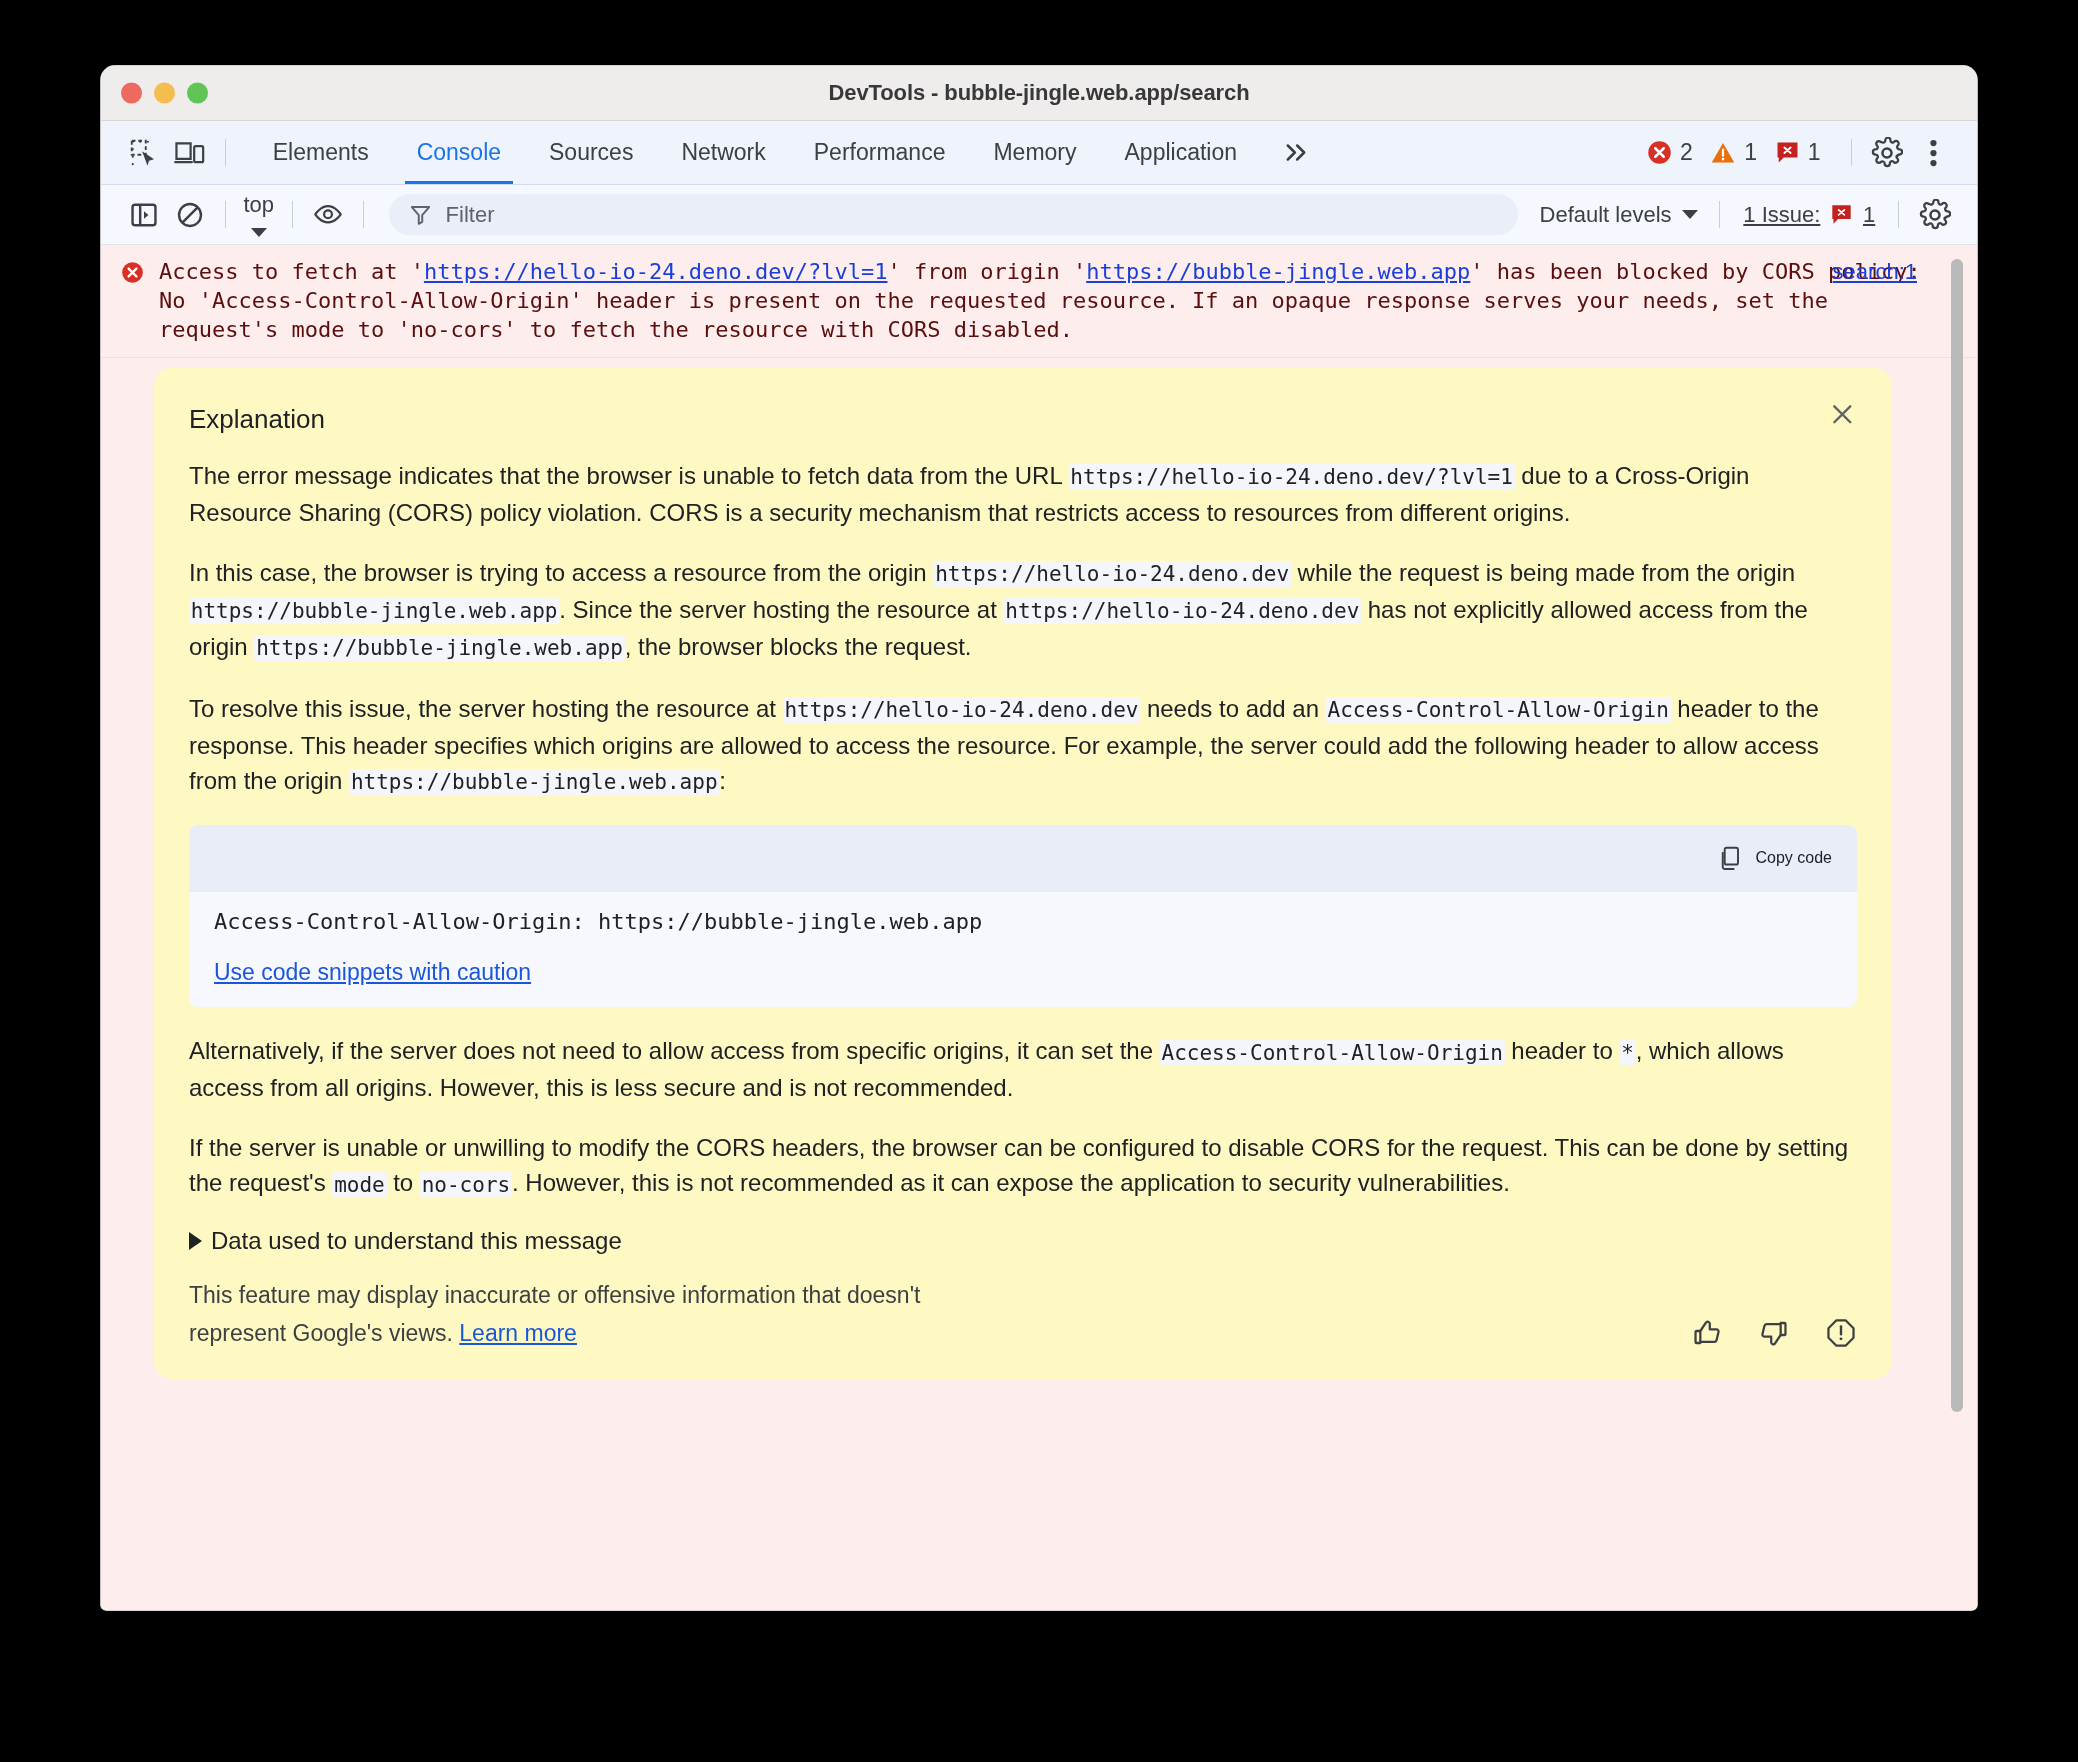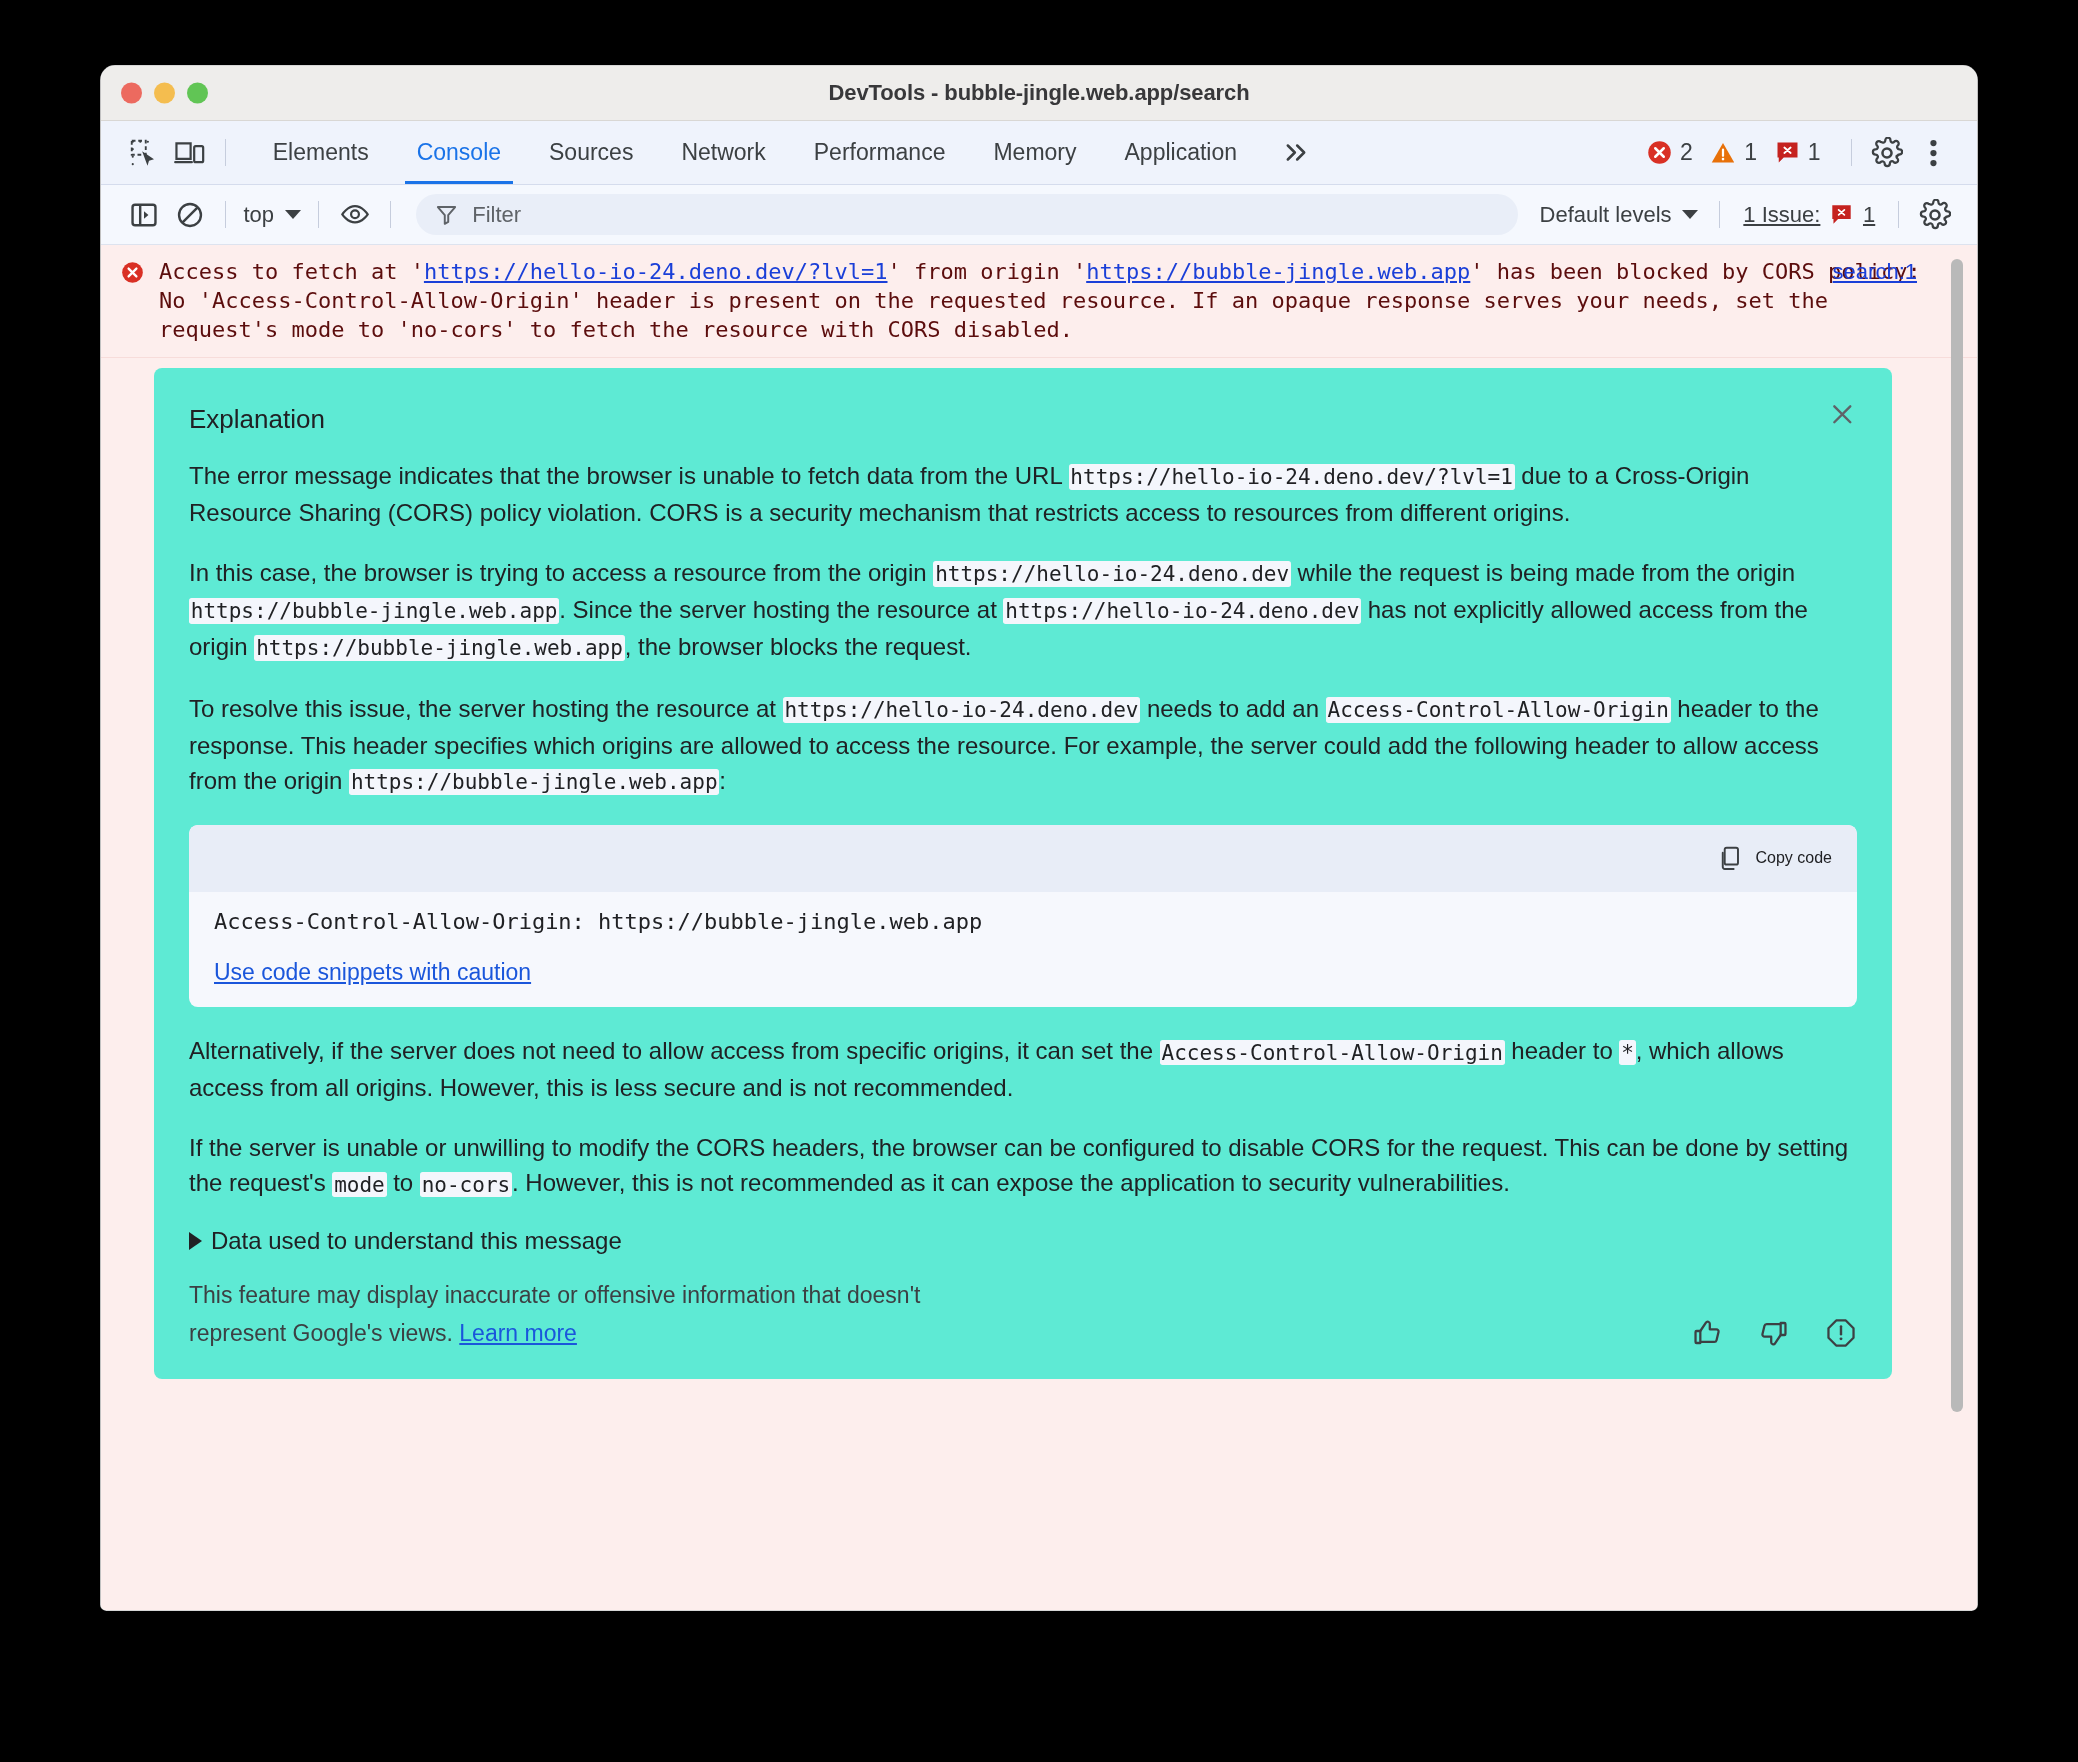--- a/index.html
+++ b/index.html
@@ -89,21 +89,21 @@
   #consolebar {
     height: 60px;
     background: #f5f8fe;
     display: flex; align-items: center;
     padding: 0 19.5px 0 19.5px;
     border-bottom: 0.9px solid #dde3ef;
   }
   .ctx-select {
     display: flex; align-items: center; gap: 10.6px;
     font-size: 22px; color: #3c4043;
-    padding: 0 5.3px; cursor: pointer;
+    padding: 0 5.3px; cursor: pointer; flex-direction: column;
   }
   .caret {
     width: 0; height: 0;
     border-left: 8px solid transparent;
     border-right: 8px solid transparent;
     border-top: 9.8px solid #3c4043;
   }
   #filterbox {
     flex: 1;
     height: 41px;
@@ -151,22 +151,22 @@
     position: absolute; right: 60px; top: 12.4px;
     font-family: Liberation Sans, sans-serif;
     font-size: 22px;
     color: #1a3fd8; text-decoration: underline; cursor: pointer;
   }
 
   
   #card {
     position: relative;
     margin: 10.6px 85px 0 53px;
-    background: #5eead4;
-    border-radius: 8px;
+    background: #fef9c3;
+    border-radius: 18px;
     padding: 26.6px 35px 26.6px 35px;
   }
   #card h2 {
     margin: 8.9px 0 23px 0;
     font-size: 26px; font-weight: normal; color: #202124;
   }
   #close-btn {
     position: absolute; right: 30px; top: 26.6px;
     width: 39px; height: 39px;
     display: flex; align-items: center; justify-content: center;

